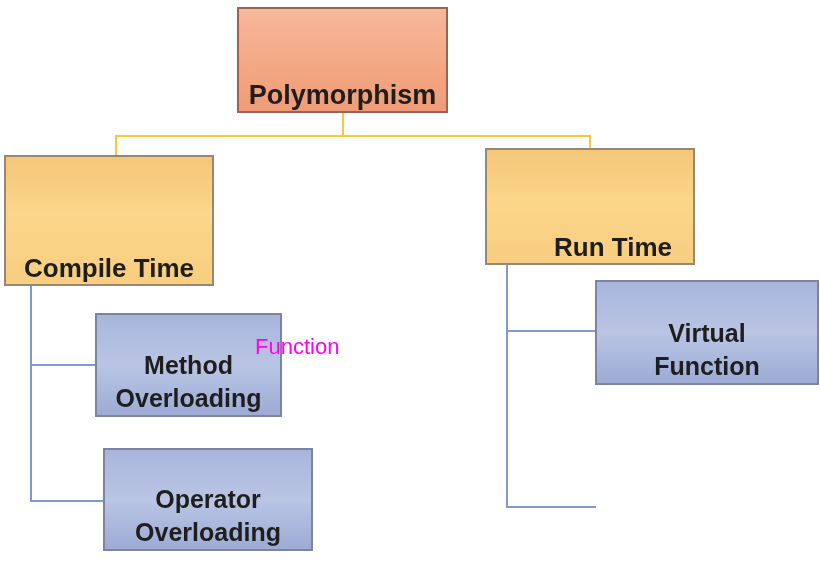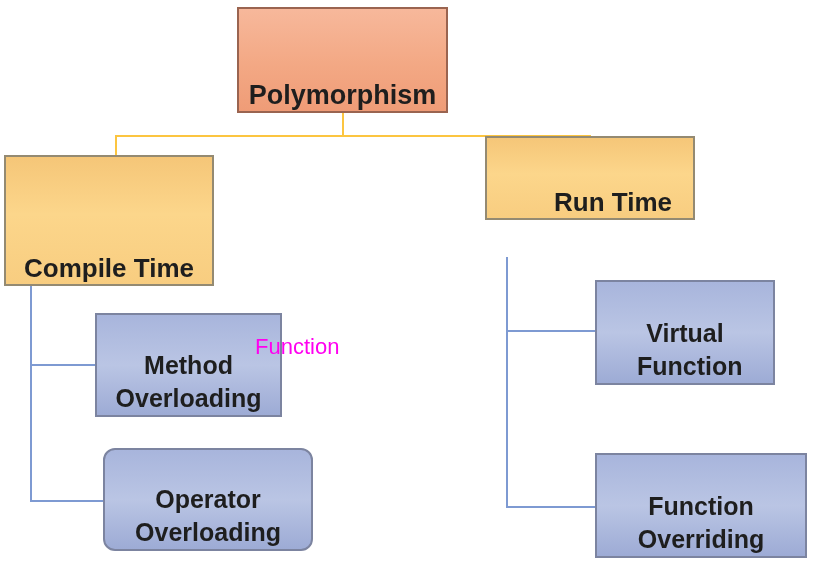--- a/index.html
+++ b/index.html
@@ -40,24 +40,24 @@
     border: 2px solid var(--branch-border, #948a72);
     font-size: 26px;
   }
   .leaf-node {
     background: linear-gradient(180deg, #a8b5dc 0%, #bac5e4 50%, #9dabd5 100%);
     border: 2px solid var(--leaf-border, #7c84a0);
     font-size: 25px;
     line-height: 33px;
   }
   #node-compile-time  { left: 4px;  top: 155px; width: 210px; height: 131px; }
-  #node-run-time      { left: 485px; top: 136px; width: 210px; height: 84px; padding-left: 46px; }
+  #node-run-time      { left: 485px; top: 148px; width: 210px; height: 117px; padding-left: 46px; }
   #node-method-overloading   { left: 95px;  top: 313px; width: 187px; height: 104px; padding: 0 10px; }
-  #node-operator-overloading { left: 103px; top: 448px; width: 210px; height: 103px; padding: 0 2px; border-radius: 12px; }
-  #node-virtual-function     { left: 595px; top: 280px; width: 180px; height: 105px; padding: 0 40px; }
+  #node-operator-overloading { left: 103px; top: 448px; width: 210px; height: 103px; padding: 0 2px; }
+  #node-virtual-function     { left: 595px; top: 280px; width: 224px; height: 105px; padding: 0 40px; }
   #node-function-overriding  { left: 595px; top: 453px; width: 212px; height: 105px; padding: 0 10px; }
 
   .line {
     position: absolute;
   }
   .line.gold { background: var(--gold-line, #fcc540); }
   .line.blue { background: var(--blue-line, #7e9ad2); }
 
   #gold-stem        { left: 342px; top: 113px; width: 2px;  height: 24px; }
   #gold-horizontal  { left: 115px; top: 135px; width: 476px; height: 2px; }
@@ -116,19 +116,16 @@
   </div>
 
   <div class="node leaf-node" id="node-operator-overloading">
     <span class="label">Operator Overloading</span>
   </div>
 
   <div class="node leaf-node" id="node-virtual-function">
     <span class="label">Virtual Function</span>
   </div>
 
-  <div class="node leaf-node" id="node-function-overriding">
-    <span class="label">Function Overriding</span>
-  </div>
 
   <div id="watermark">Function</div>
 
 </div>
 
 </body></html>

